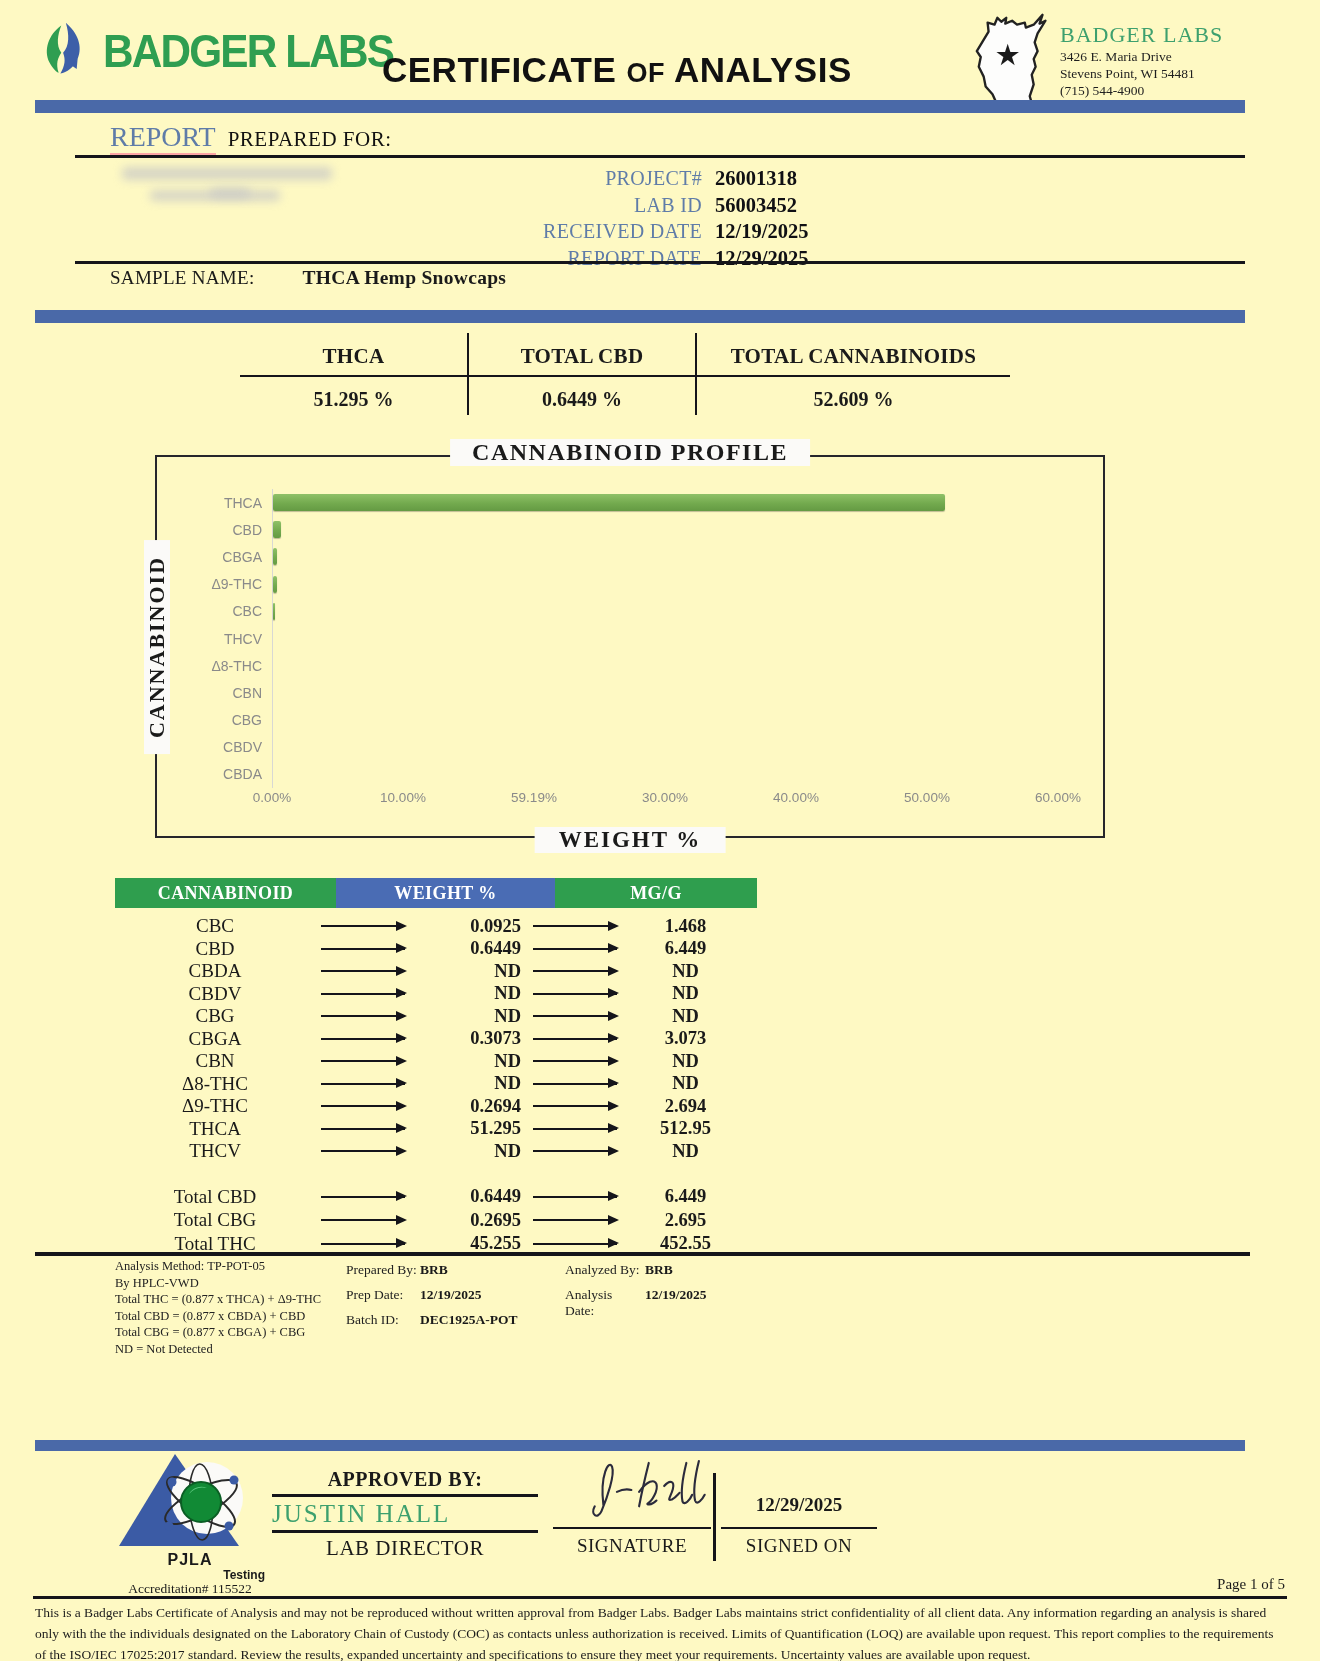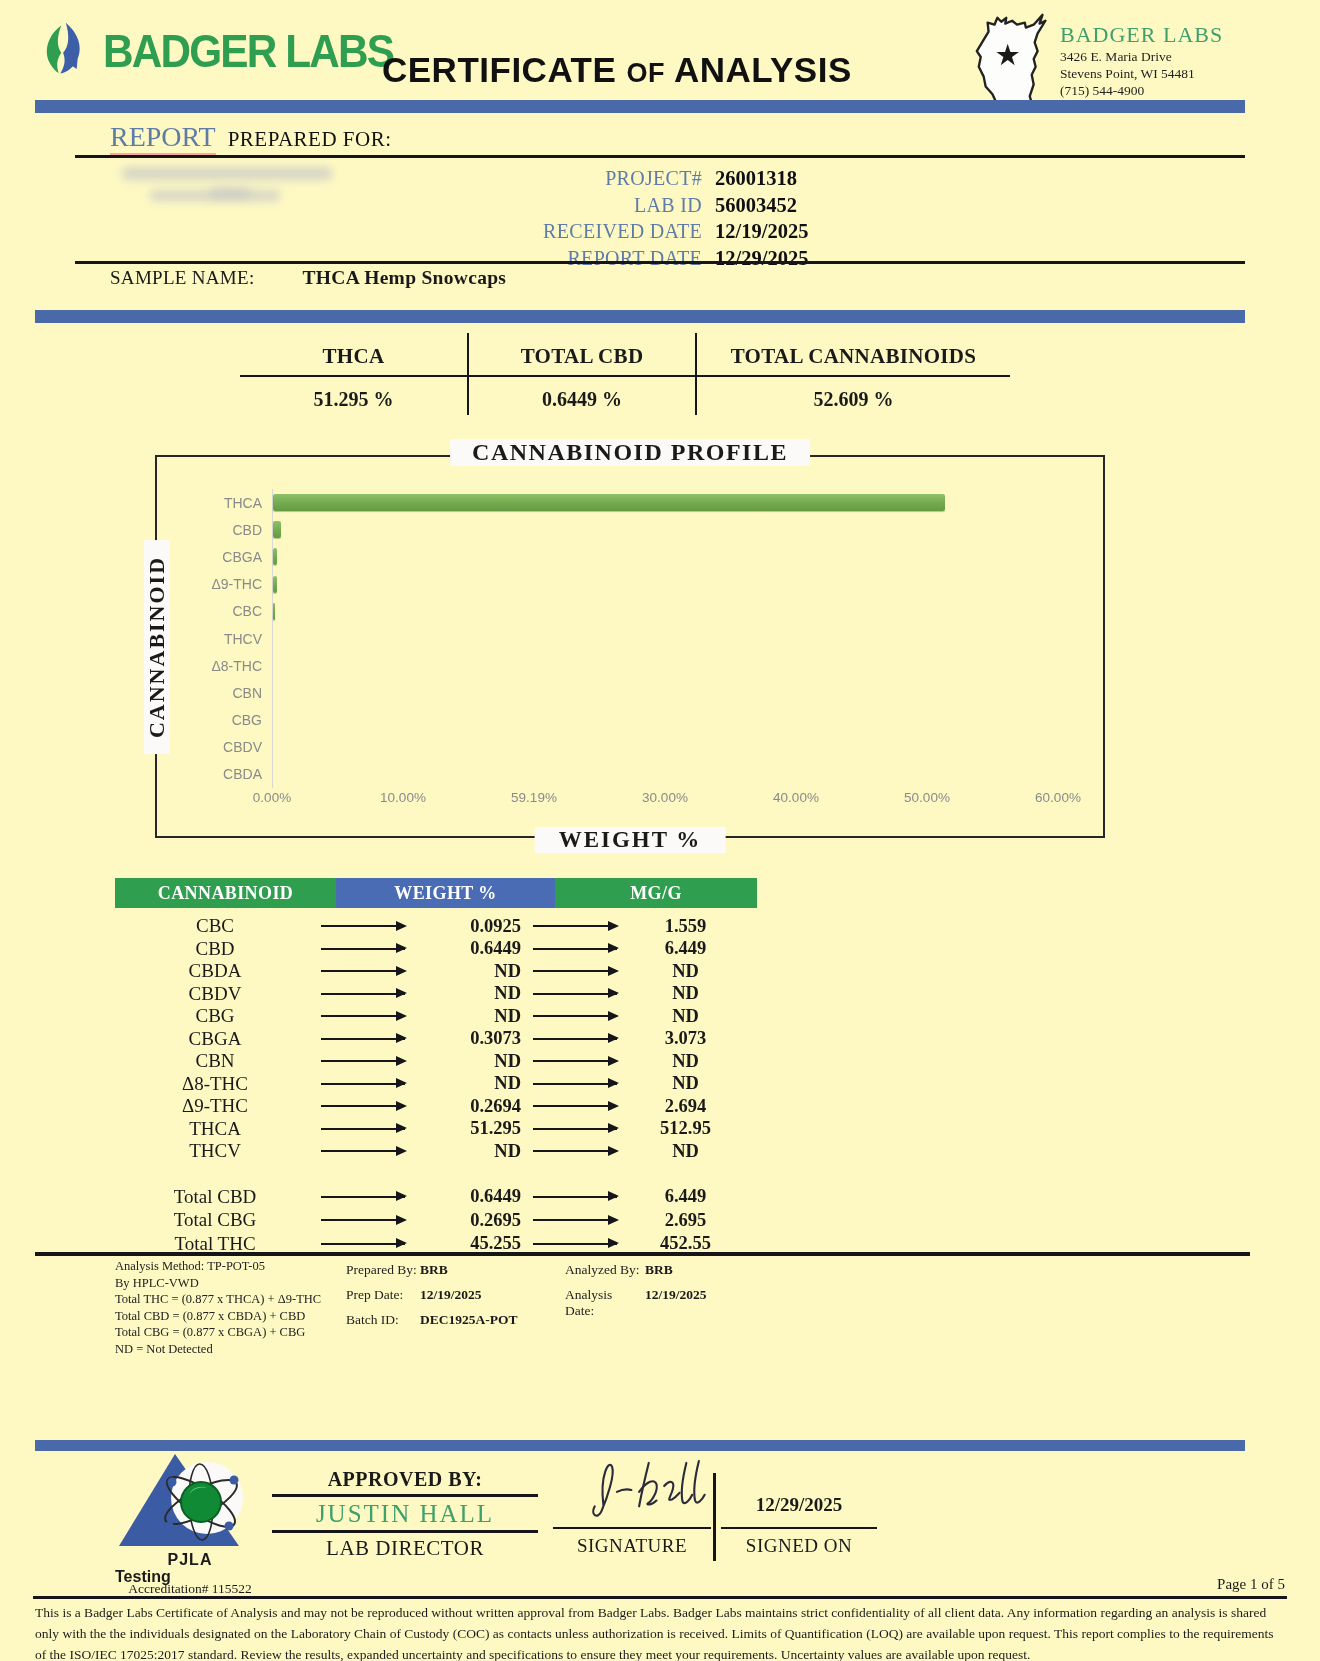--- a/index.html
+++ b/index.html
@@ -101,26 +101,26 @@
   .notes-right{left:565px;top:1262px;width:230px;}
   .nrow{display:flex;height:25px;align-items:baseline;}
   .nlabel{width:72px;color:#222;}
   .nlabel.wide{width:78px;}
   .nvalue{font-weight:700;margin-left:2px;}
 
   
   .pjla{left:115px;top:1452px;width:150px;text-align:center;}
   .pjla-name{left:115px;top:1551px;width:150px;text-align:center;font-weight:800;font-size:16px;
     font-family:"Liberation Sans","DejaVu Sans",sans-serif;letter-spacing:1px;}
-  .pjla-sub{left:115px;top:1568px;width:150px;text-align:left;font-weight:700;font-size:16px;
+  .pjla-sub{left:115px;top:1568px;width:150px;text-align:right;font-weight:700;font-size:12px;
     font-family:"Liberation Sans","DejaVu Sans",sans-serif;}
   .pjla-accr{left:100px;top:1581px;width:180px;text-align:center;font-size:13.5px;}
   .approved-label{left:280px;top:1468px;width:250px;text-align:center;font-weight:700;font-size:20px;letter-spacing:.5px;}
   .ap-line1{left:272px;top:1494px;width:266px;height:2.5px;background:#15151a;}
-  .approver{left:272px;top:1500px;width:266px;text-align:center;font-size:25px;color:#3da06e;letter-spacing:2px;}
+  .approver{left:272px;top:1500px;width:266px;text-align:left;font-size:25px;color:#3da06e;letter-spacing:2px;}
   .ap-line2{left:272px;top:1530px;width:266px;height:2.5px;background:#15151a;}
   .ap-title{left:272px;top:1536px;width:266px;text-align:center;font-size:21px;letter-spacing:.5px;}
   .sig-svg{left:588px;top:1450px;}
   .sig-line{left:553px;top:1527px;width:158px;height:2.2px;background:#15151a;}
   .sig-label{left:553px;top:1535px;width:158px;text-align:center;font-size:19px;letter-spacing:.5px;}
   .v-div{left:713px;top:1473px;width:2.5px;height:88px;background:#15151a;}
   .signed-date{left:723px;top:1494px;width:152px;text-align:center;font-weight:700;font-size:19px;}
   .date-line{left:721px;top:1527px;width:156px;height:2.2px;background:#15151a;}
   .signed-label{left:721px;top:1535px;width:156px;text-align:center;font-size:19px;letter-spacing:.5px;}
 
@@ -297,21 +297,21 @@
   <div class="abs results-rows">
       <div class="t-row">
         <div class="t-name">CBC</div>
         <div class="t-acell">
           <div class="arrow"></div>
         </div>
         <div class="t-val">0.0925</div>
         <div class="t-acell2">
           <div class="arrow"></div>
         </div>
-        <div class="t-val2">1.559</div>
+        <div class="t-val2">1.468</div>
       </div>
       <div class="t-row">
         <div class="t-name">CBD</div>
         <div class="t-acell">
           <div class="arrow"></div>
         </div>
         <div class="t-val">0.6449</div>
         <div class="t-acell2">
           <div class="arrow"></div>
         </div>

